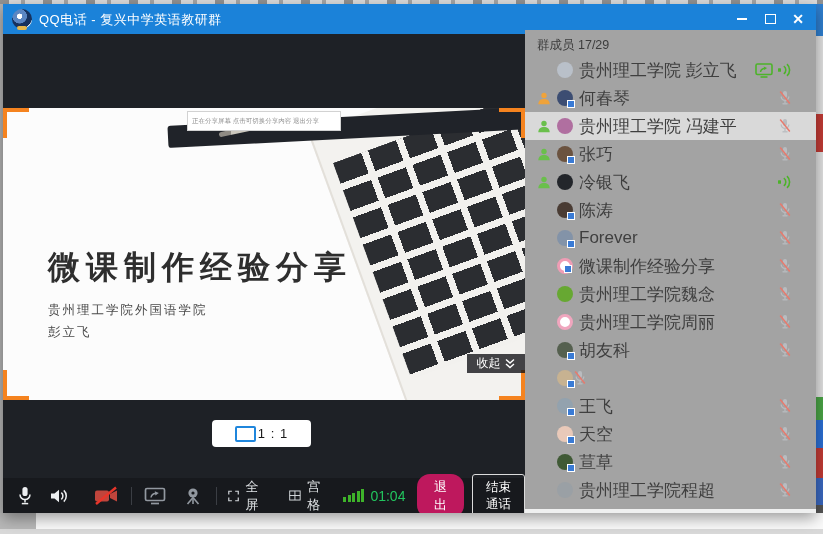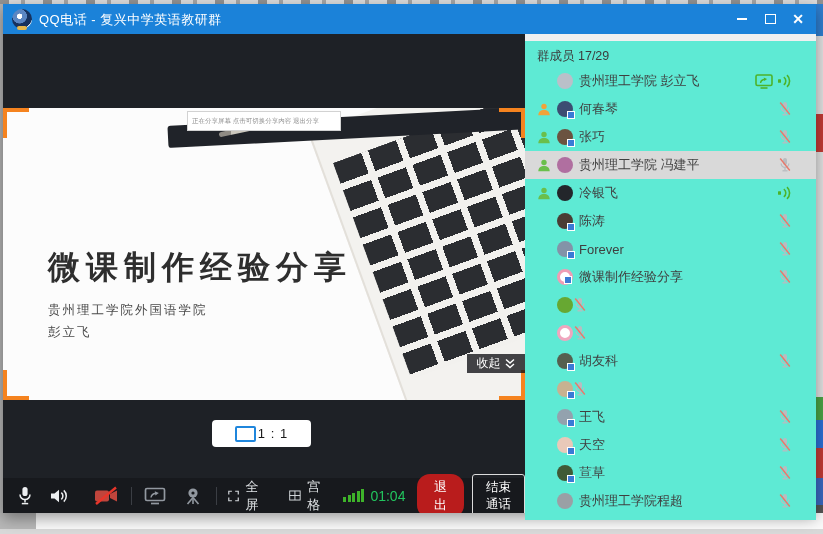--- a/index.html
+++ b/index.html
@@ -86,36 +86,36 @@
 
   
   .toolbar{position:absolute;left:0;top:444px;width:522px;height:35px;background:#17191d;
       display:flex;align-items:center;padding-left:14px;box-sizing:border-box;}
   .tb{display:flex;align-items:center;}
   .tdiv{width:1px;height:18px;background:#3b3e44;}
   .tb-label{color:#dfe2e5;font-size:13px;margin-left:6px;}
   .timer{color:#22c55e;font-size:14px;margin-left:6px;}
   .signal{display:flex;align-items:flex-end;gap:1.5px;margin-left:18px;}
   .signal i{display:block;width:3px;background:#3eb32a;}
-  .btn-exit{margin-left:12px;background:#b91c1c;color:#fff;border:0;border-radius:13px;
+  .btn-exit{margin-left:12px;background:#be185d;color:#fff;border:0;border-radius:13px;
       font-size:13px;padding:4px 14px;font-family:inherit;}
   .btn-end{margin-left:8px;background:transparent;color:#fff;border:1px solid #dcdcdc;border-radius:3px;
       font-size:12.5px;padding:4px 8px;font-family:inherit;}
 
   
-  .panel{position:absolute;left:522px;top:37px;width:291px;height:479px;background:#5eead4;overflow:hidden;}
+  .panel{position:absolute;left:522px;top:26px;width:291px;height:479px;background:#a3a3a3;overflow:hidden;}
   .panel-header{position:absolute;left:12px;top:7px;font-size:12.5px;color:#3c3c3c;}
   #member-list{position:absolute;left:0;top:26px;width:291px;}
   .mrow{height:28px;display:flex;align-items:center;padding:0 24px 0 12px;box-sizing:border-box;}
   .mrow.hl{background:#d9d9d9;}
   .presence{width:14px;height:13px;margin-right:6px;flex:none;}
   .avatar{position:relative;width:16px;height:16px;border-radius:50%;flex:none;box-sizing:border-box;}
   .badge{position:absolute;right:-2px;bottom:-2px;width:6px;height:6px;background:#3a7bd5;
       border:1px solid #fff;display:block;}
-  .mname{flex:1;margin-left:6px;font-size:13px;color:#3f3f3f;white-space:nowrap;overflow:hidden;}
+  .mname{flex:1;margin-left:6px;font-size:17px;color:#3f3f3f;white-space:nowrap;overflow:hidden;}
   .ricons{display:flex;align-items:center;gap:4px;flex:none;}
 </style>
 </head>
 <body>
 
 <div id="screen" data-interactable="false">
   <div class="bg-top" data-interactable="false"></div>
   <div class="bg-left" data-interactable="false"></div>
   <div class="bg-bottom" data-interactable="false">
     <span class="corner" data-interactable="false"></span>
@@ -302,49 +302,49 @@
 
       <svg class="i-muted" width="14" height="16" viewBox="0 0 14 16" data-interactable="false" style="display: inline;">
         <rect x="5" y="1" width="4" height="7" rx="2" fill="#b9bcc0"></rect>
         <path d="M3.2 6.5a3.8 3.8 0 0 0 7.6 0" fill="none" stroke="#b9bcc0" stroke-width="1.3"></path>
         <line x1="7" y1="10.8" x2="7" y2="13" stroke="#b9bcc0" stroke-width="1.3"></line>
         <line x1="4.5" y1="13.8" x2="9.5" y2="13.8" stroke="#b9bcc0" stroke-width="1.3"></line>
         <line x1="2.2" y1="1.5" x2="11.8" y2="13.5" stroke="#e8796c" stroke-width="1.4"></line>
       </svg>
     </span>
   </div>
-          <div class="mrow" data-interactable="true">
-    <svg class="presence" viewBox="0 0 13 13" data-interactable="false" style="color: rgb(106, 191, 75);">
-      <circle cx="6.5" cy="3.5" r="2.7" fill="currentColor"></circle>
-      <path d="M.8 12.2c0-3.4 2.5-5.2 5.7-5.2s5.7 1.8 5.7 5.2z" fill="currentColor"></path>
-    </svg>
-    <span class="avatar" data-interactable="false" style="background: rgb(107, 83, 64);">
-      <i class="badge" data-interactable="false" style="display: block;"></i>
-    </span>
-    <span class="mname" data-interactable="false">张巧</span>
-    <span class="ricons" data-interactable="false">
-
-      <svg class="i-muted" width="14" height="16" viewBox="0 0 14 16" data-interactable="false" style="display: inline;">
-        <rect x="5" y="1" width="4" height="7" rx="2" fill="#b9bcc0"></rect>
-        <path d="M3.2 6.5a3.8 3.8 0 0 0 7.6 0" fill="none" stroke="#b9bcc0" stroke-width="1.3"></path>
-        <line x1="7" y1="10.8" x2="7" y2="13" stroke="#b9bcc0" stroke-width="1.3"></line>
-        <line x1="4.5" y1="13.8" x2="9.5" y2="13.8" stroke="#b9bcc0" stroke-width="1.3"></line>
-        <line x1="2.2" y1="1.5" x2="11.8" y2="13.5" stroke="#e8796c" stroke-width="1.4"></line>
-      </svg>
-    </span>
-  </div>
           <div class="mrow hl" data-interactable="true">
     <svg class="presence" viewBox="0 0 13 13" data-interactable="false" style="color: rgb(106, 191, 75);">
       <circle cx="6.5" cy="3.5" r="2.7" fill="currentColor"></circle>
       <path d="M.8 12.2c0-3.4 2.5-5.2 5.7-5.2s5.7 1.8 5.7 5.2z" fill="currentColor"></path>
     </svg>
     <span class="avatar" data-interactable="false" style="background: rgb(176, 111, 160);">
       
     </span>
     <span class="mname" data-interactable="false">贵州理工学院 冯建平</span>
+    <span class="ricons" data-interactable="false">
+
+      <svg class="i-muted" width="14" height="16" viewBox="0 0 14 16" data-interactable="false" style="display: inline;">
+        <rect x="5" y="1" width="4" height="7" rx="2" fill="#b9bcc0"></rect>
+        <path d="M3.2 6.5a3.8 3.8 0 0 0 7.6 0" fill="none" stroke="#b9bcc0" stroke-width="1.3"></path>
+        <line x1="7" y1="10.8" x2="7" y2="13" stroke="#b9bcc0" stroke-width="1.3"></line>
+        <line x1="4.5" y1="13.8" x2="9.5" y2="13.8" stroke="#b9bcc0" stroke-width="1.3"></line>
+        <line x1="2.2" y1="1.5" x2="11.8" y2="13.5" stroke="#e8796c" stroke-width="1.4"></line>
+      </svg>
+    </span>
+  </div>
+          <div class="mrow" data-interactable="true">
+    <svg class="presence" viewBox="0 0 13 13" data-interactable="false" style="color: rgb(106, 191, 75);">
+      <circle cx="6.5" cy="3.5" r="2.7" fill="currentColor"></circle>
+      <path d="M.8 12.2c0-3.4 2.5-5.2 5.7-5.2s5.7 1.8 5.7 5.2z" fill="currentColor"></path>
+    </svg>
+    <span class="avatar" data-interactable="false" style="background: rgb(107, 83, 64);">
+      <i class="badge" data-interactable="false" style="display: block;"></i>
+    </span>
+    <span class="mname" data-interactable="false">张巧</span>
     <span class="ricons" data-interactable="false">
 
       <svg class="i-muted" width="14" height="16" viewBox="0 0 14 16" data-interactable="false" style="display: inline;">
         <rect x="5" y="1" width="4" height="7" rx="2" fill="#b9bcc0"></rect>
         <path d="M3.2 6.5a3.8 3.8 0 0 0 7.6 0" fill="none" stroke="#b9bcc0" stroke-width="1.3"></path>
         <line x1="7" y1="10.8" x2="7" y2="13" stroke="#b9bcc0" stroke-width="1.3"></line>
         <line x1="4.5" y1="13.8" x2="9.5" y2="13.8" stroke="#b9bcc0" stroke-width="1.3"></line>
         <line x1="2.2" y1="1.5" x2="11.8" y2="13.5" stroke="#e8796c" stroke-width="1.4"></line>
       </svg>
     </span>
@@ -429,39 +429,41 @@
     </span>
   </div>
           <div class="mrow" data-interactable="true">
     <svg class="presence" viewBox="0 0 13 13" data-interactable="false" style="visibility: hidden;">
       <circle cx="6.5" cy="3.5" r="2.7" fill="currentColor"></circle>
       <path d="M.8 12.2c0-3.4 2.5-5.2 5.7-5.2s5.7 1.8 5.7 5.2z" fill="currentColor"></path>
     </svg>
     <span class="avatar" data-interactable="false" style="background: rgb(103, 168, 50);">
       
     </span>
+    <span class="mname" data-interactable="false">贵州理工学院魏念</span>
     <span class="ricons" data-interactable="false">
 
       <svg class="i-muted" width="14" height="16" viewBox="0 0 14 16" data-interactable="false" style="display: inline;">
         <rect x="5" y="1" width="4" height="7" rx="2" fill="#b9bcc0"></rect>
         <path d="M3.2 6.5a3.8 3.8 0 0 0 7.6 0" fill="none" stroke="#b9bcc0" stroke-width="1.3"></path>
         <line x1="7" y1="10.8" x2="7" y2="13" stroke="#b9bcc0" stroke-width="1.3"></line>
         <line x1="4.5" y1="13.8" x2="9.5" y2="13.8" stroke="#b9bcc0" stroke-width="1.3"></line>
         <line x1="2.2" y1="1.5" x2="11.8" y2="13.5" stroke="#e8796c" stroke-width="1.4"></line>
       </svg>
     </span>
   </div>
           <div class="mrow" data-interactable="true">
     <svg class="presence" viewBox="0 0 13 13" data-interactable="false" style="visibility: hidden;">
       <circle cx="6.5" cy="3.5" r="2.7" fill="currentColor"></circle>
       <path d="M.8 12.2c0-3.4 2.5-5.2 5.7-5.2s5.7 1.8 5.7 5.2z" fill="currentColor"></path>
     </svg>
     <span class="avatar" data-interactable="false" style="background: rgb(255, 255, 255); border: 3px solid rgb(240, 166, 190);">
       
     </span>
+    <span class="mname" data-interactable="false">贵州理工学院周丽</span>
     <span class="ricons" data-interactable="false">
 
       <svg class="i-muted" width="14" height="16" viewBox="0 0 14 16" data-interactable="false" style="display: inline;">
         <rect x="5" y="1" width="4" height="7" rx="2" fill="#b9bcc0"></rect>
         <path d="M3.2 6.5a3.8 3.8 0 0 0 7.6 0" fill="none" stroke="#b9bcc0" stroke-width="1.3"></path>
         <line x1="7" y1="10.8" x2="7" y2="13" stroke="#b9bcc0" stroke-width="1.3"></line>
         <line x1="4.5" y1="13.8" x2="9.5" y2="13.8" stroke="#b9bcc0" stroke-width="1.3"></line>
         <line x1="2.2" y1="1.5" x2="11.8" y2="13.5" stroke="#e8796c" stroke-width="1.4"></line>
       </svg>
     </span>

